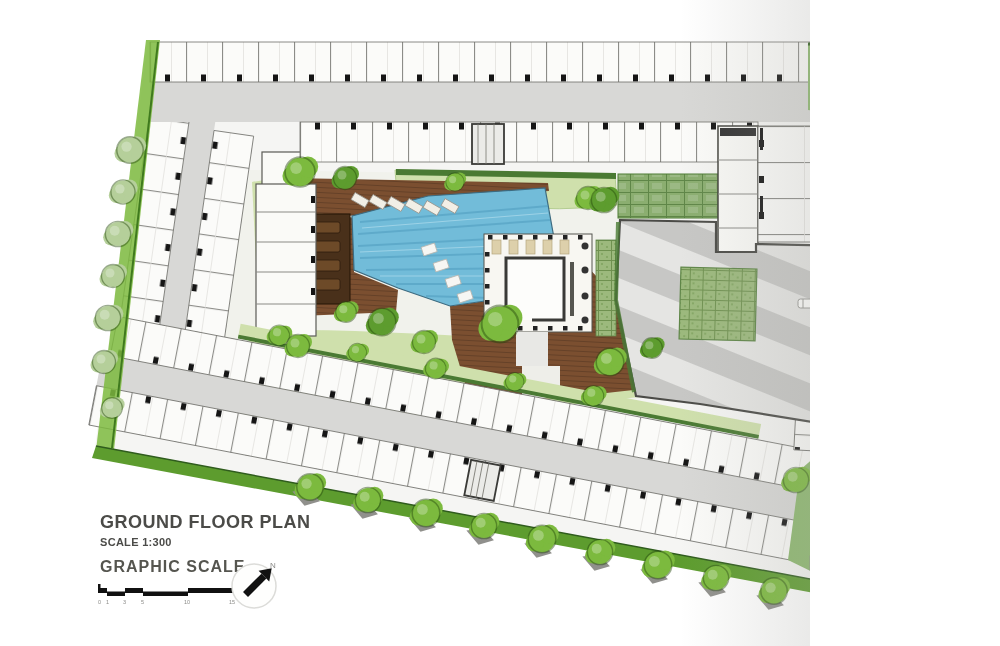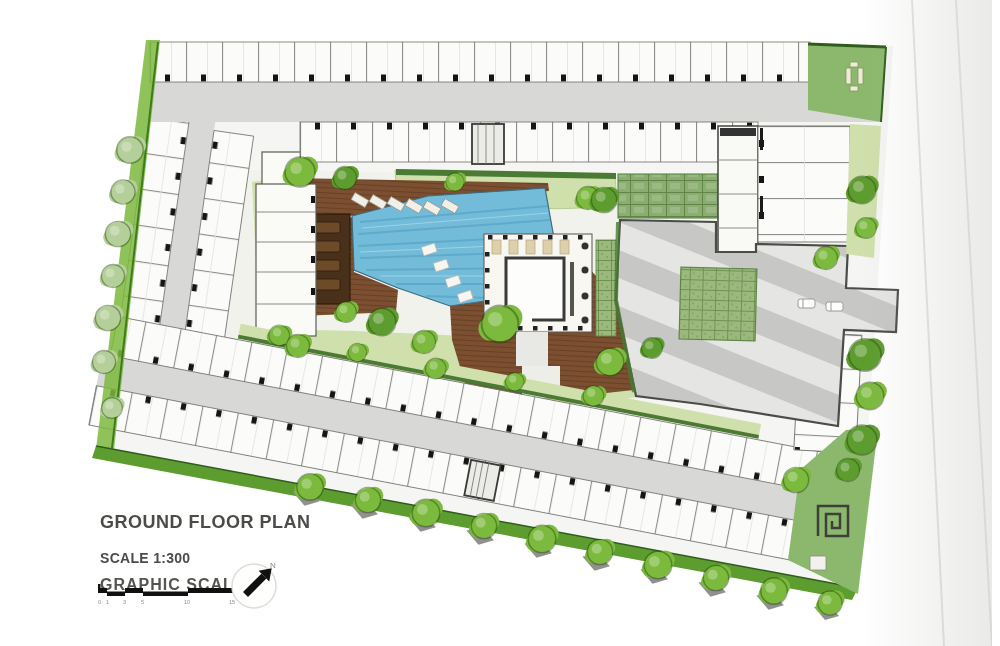--- a/index.html
+++ b/index.html
@@ -5,28 +5,28 @@
   :root{
     --paper:#ffffff; --shade:#e9e9e6; --site:#f5f5f3; --unit:#fbfbf9; --wall:#6f6f6a;
     --corridor:#d8d8d6; --stripe_dark:#c7c7c5; --stripe_light:#e5e5e3; --road:#dcdcda;
     --pool:#72bcd9; --pool_dark:#4f9cbe; --pool_light:#a8d8ea;
     --deck:#7b4f30; --deck_dark:#49301a; --lawn:#cfe0ac; --hedge:#4a7a33;
     --paver:#9cb97d; --pergola:#8bae70; --garden:#8cb86d;
     --tree_bright:#7cba3e; --tree_mid:#5d9c2e; --tree_pale:#b5cf9a;
     --ink:#4b4b48;
   }
   html,body{margin:0;padding:0;background:#fff;}
-  .stage{position:relative;width:992px;height:646px;background:var(--paper);overflow:hidden;
+  .stage{position:relative;width:810px;height:646px;background:var(--paper);overflow:hidden;
          font-family:"Liberation Sans", sans-serif;}
   .stage svg{position:absolute;left:0;top:0;}
   .page-shade{position:absolute;right:0;top:0;width:130px;height:100%;
     background:linear-gradient(to right, rgba(170,170,165,0), rgba(170,170,165,.25));pointer-events:none;}
   .titleblock{position:absolute;left:100px;top:512px;color:var(--ink);}
   .tb-title{font-size:18px;font-weight:700;letter-spacing:.5px;}
-  .tb-scale{font-size:14px;font-weight:700;margin-top:17px;letter-spacing:.3px;}
+  .tb-scale{font-size:11px;font-weight:700;margin-top:3px;letter-spacing:.3px;}
   .tb-graphic{font-size:16px;font-weight:700;letter-spacing:1px;margin-top:10px;color:#55554f;}
   .scalebar{position:absolute;left:98px;top:584px;width:160px;height:24px;}
   .north{position:absolute;left:226px;top:554px;width:64px;height:64px;}
 </style>
 </head>
 <body>
 
 <div class="stage">
 
 <svg width="1000" height="646" viewBox="0 0 1000 646">

